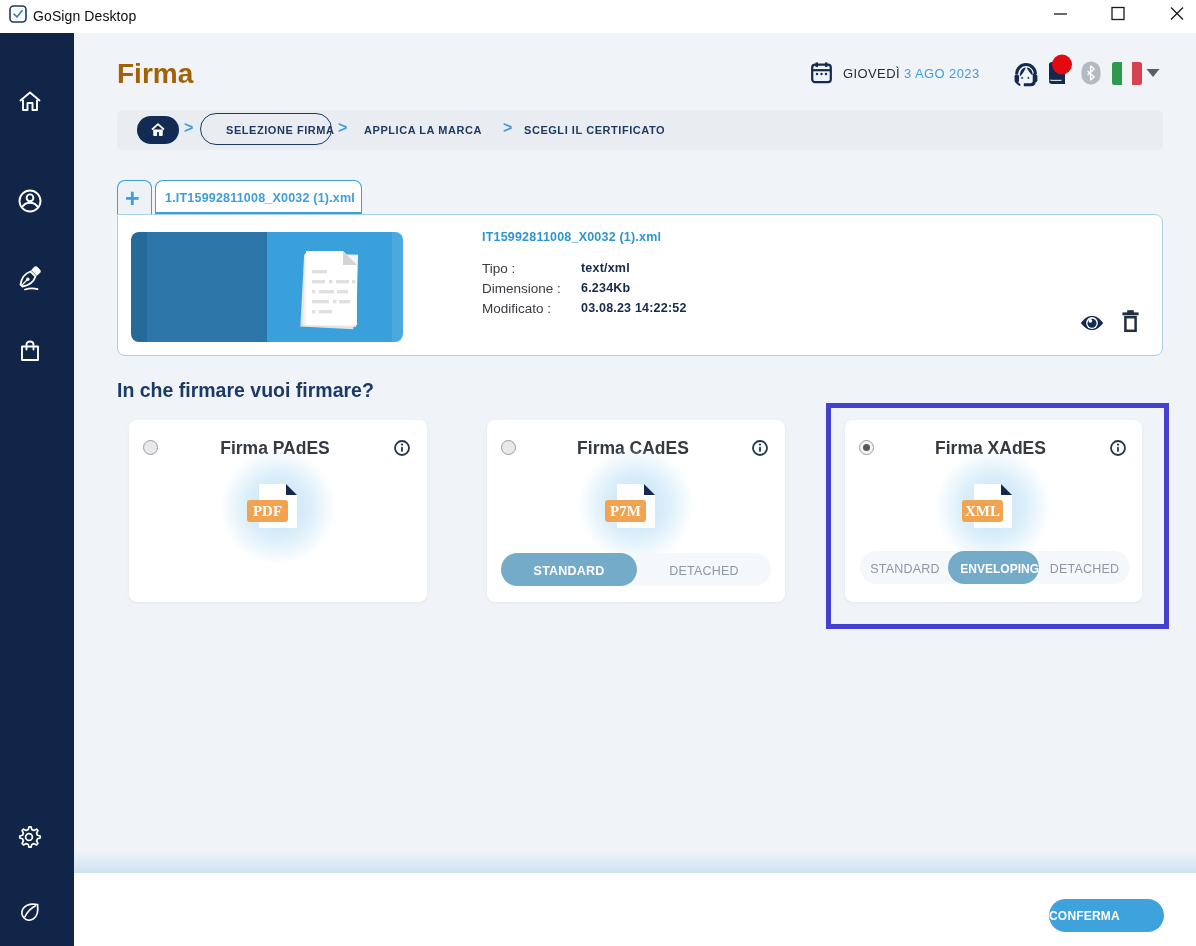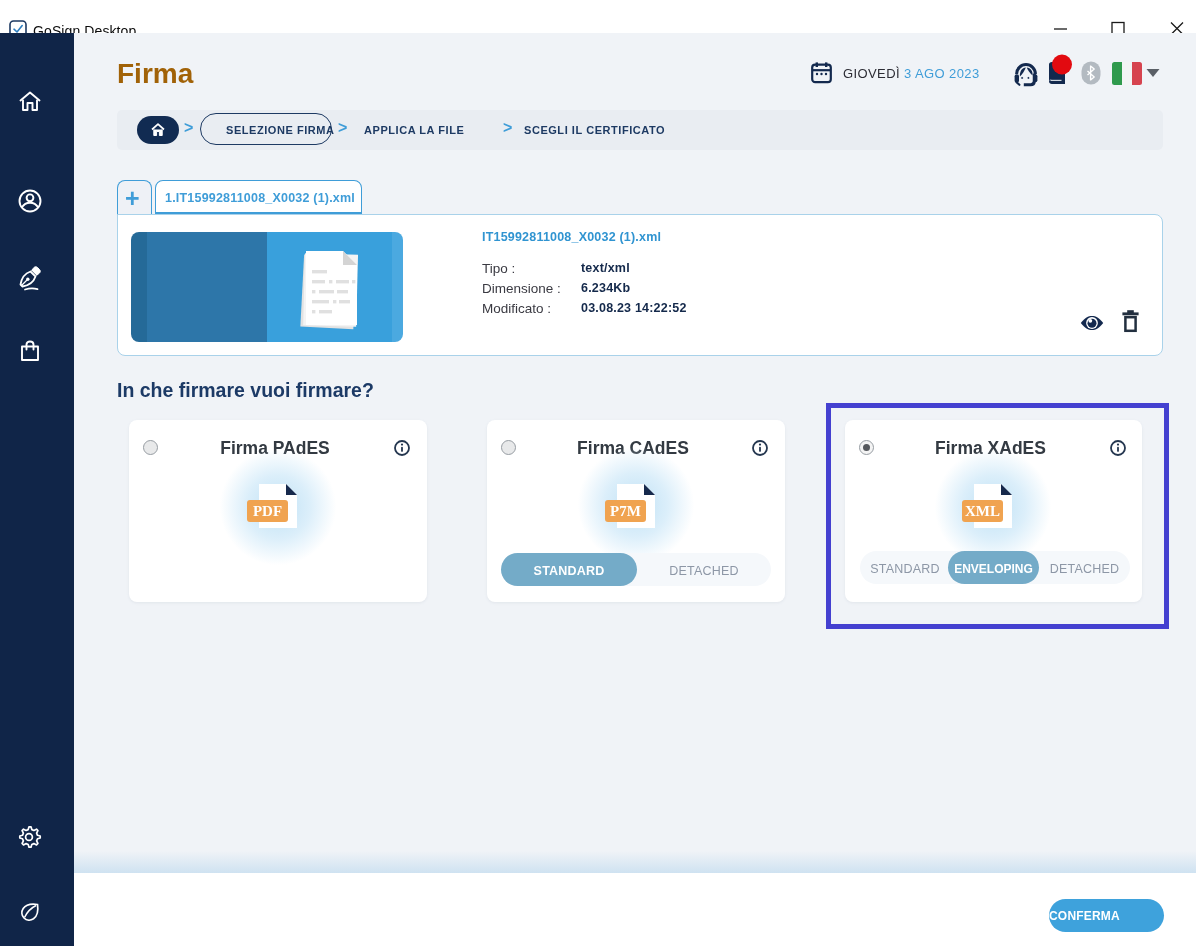--- a/index.html
+++ b/index.html
@@ -3,21 +3,21 @@
 <meta charset="utf-8">
 <style>
   * { margin:0; padding:0; box-sizing:border-box; }
   html,body { width:1196px; height:946px; overflow:hidden; }
   body { font-family:"Liberation Sans", sans-serif; position:relative; background:#fff; }
   .abs { position:absolute; }
 </style>
 </head>
 <body>
 
-<div class="abs" style="left:0;top:15px;width:1196px;height:33px;background:#ffffff;">
+<div class="abs" style="left:0;top:0;width:1196px;height:33px;background:#ffffff;">
   <svg class="abs" style="left:9px;top:5px;" width="18" height="18" viewBox="0 0 18 18">
     <rect x="1" y="1" width="16" height="16" rx="3.5" fill="none" stroke="#1d3a63" stroke-width="1.6"></rect>
     <path d="M5 9.2 L8 12 L13.2 5.6" fill="none" stroke="#2f7fc0" stroke-width="1.6" stroke-linecap="round" stroke-linejoin="round"></path>
   </svg>
   <div class="abs" style="left:33px;top:8px;font-size:14px;color:#0b0b0b;letter-spacing:0.1px;">GoSign Desktop</div>
   <svg class="abs" style="left:1050px;top:4px;" width="140" height="20" viewBox="0 0 140 20">
     <line x1="4" y1="10" x2="17" y2="10" stroke="#1a1a1a" stroke-width="1.3"></line>
     <rect x="62" y="3.5" width="12" height="12" fill="none" stroke="#1a1a1a" stroke-width="1.3"></rect>
     <path d="M121 3.5 L133 15.5 M133 3.5 L121 15.5" stroke="#1a1a1a" stroke-width="1.3"></path>
   </svg>
@@ -107,21 +107,21 @@
 <div class="abs" style="left:117px;top:110px;width:1046px;height:40px;background:#e9edf2;border-radius:5px;"></div>
 <div class="abs" style="left:137px;top:116px;width:42px;height:28px;background:#112b52;border-radius:14px;"></div>
 <svg class="abs" style="left:150px;top:122px;" width="16" height="16" viewBox="0 0 16 16">
   <path d="M2 7.5 L8 2.2 L14 7.5" fill="none" stroke="#fff" stroke-width="1.7" stroke-linejoin="round"></path>
   <path d="M3.8 7.5 L3.8 13.5 L6.6 13.5 L6.6 9.5 L9.4 9.5 L9.4 13.5 L12.2 13.5 L12.2 7.5" fill="#fff" stroke="#fff" stroke-width="1"></path>
 </svg>
 <div class="abs" style="left:184px;top:119px;font-size:16px;font-weight:700;color:#3f9dd8;">&gt;</div>
 <div class="abs" style="left:200px;top:113px;width:132px;height:32px;border:1.5px solid #1d3a63;border-radius:16px;"></div>
 <div class="abs" style="left:214px;top:124px;font-size:11px;font-weight:700;color:#1d3a63;letter-spacing:0.55px;margin-left:12px;">SELEZIONE FIRMA</div>
 <div class="abs" style="left:338px;top:119px;font-size:16px;font-weight:700;color:#3f9dd8;">&gt;</div>
-<div class="abs" style="left:364px;top:124px;font-size:11px;font-weight:700;color:#1d3a63;letter-spacing:0.55px;">APPLICA LA FILE</div>
+<div class="abs" style="left:364px;top:124px;font-size:11px;font-weight:700;color:#1d3a63;letter-spacing:0.55px;">APPLICA LA MARCA</div>
 <div class="abs" style="left:503px;top:119px;font-size:16px;font-weight:700;color:#3f9dd8;">&gt;</div>
 <div class="abs" style="left:524px;top:124px;font-size:11px;font-weight:700;color:#1d3a63;letter-spacing:0.55px;">SCEGLI IL CERTIFICATO</div>
 
 <div class="abs" style="left:117px;top:180px;width:35px;height:35px;background:#eef1f6;border:1.5px solid #3f9dd8;border-bottom:none;border-radius:8px 8px 0 0;"></div>
 <div class="abs" style="left:125px;top:184px;font-size:25px;font-weight:700;color:#3f9dd8;">+</div>
 <div class="abs" style="left:155px;top:180px;width:207px;height:35px;background:#ffffff;border:1.5px solid #3f9dd8;border-radius:8px 8px 0 0;border-bottom:3px solid #3f9dd8;"></div>
 <div class="abs" style="left:165px;top:191px;font-size:12.5px;font-weight:600;color:#3f9dd8;letter-spacing:0.2px;">1.IT15992811008_X0032 (1).xml</div>
 
 <div class="abs" style="left:117px;top:214px;width:1046px;height:142px;background:#ffffff;border:1px solid #a9d2ea;border-radius:0 8px 8px 8px;"></div>
 
@@ -226,19 +226,19 @@
 <div class="abs" style="left:922px;top:436px;width:142px;height:142px;background:radial-gradient(circle closest-side,rgba(191,225,245,1) 0%,rgba(203,231,248,0.68) 45%,rgba(235,246,252,0) 82%);"></div>
 <svg class="abs" style="left:961px;top:483px;" width="64" height="46" viewBox="0 0 64 46">
   <path d="M13 1 L40 1 L51 12 L51 45 L13 45 Z" fill="#ffffff"></path>
   <path d="M40 1 L40 12 L51 12 Z" fill="#16294c"></path>
   <rect x="1" y="17" width="41" height="22" rx="3" fill="#f0a350"></rect>
   <text x="21.5" y="33" font-family="Liberation Serif, serif" font-size="15" font-weight="700" fill="#fff" text-anchor="middle">XML</text>
 </svg>
 <div class="abs" style="left:860px;top:551px;width:270px;height:33px;border-radius:17px;background:#f5f8fb;"></div>
 <div class="abs" style="left:948px;top:551px;width:91px;height:33px;border-radius:17px;background:#74abc8;"></div>
 <div class="abs" style="left:860px;top:562px;width:90px;text-align:center;font-size:12.5px;color:#8d97a6;letter-spacing:0.2px;">STANDARD</div>
-<div class="abs" style="left:948px;top:562px;width:91px;text-align:center;font-size:12px;font-weight:700;color:#ffffff;letter-spacing:0px;">ENVELOPING</div>
+<div class="abs" style="left:948px;top:562px;width:91px;text-align:right;font-size:12px;font-weight:700;color:#ffffff;letter-spacing:0px;">ENVELOPING</div>
 <div class="abs" style="left:1039px;top:562px;width:91px;text-align:center;font-size:12.5px;color:#8d97a6;letter-spacing:0.2px;">DETACHED</div>
 
 <div class="abs" style="left:74px;top:851px;width:1122px;height:22px;background:linear-gradient(180deg,#f0f3f7 0%,#cfe2f1 100%);"></div>
 <div class="abs" style="left:74px;top:873px;width:1122px;height:73px;background:#ffffff;"></div>
 <div class="abs" style="left:1049px;top:899px;width:115px;height:33px;border-radius:17px;background:#3ea2dc;"></div>
 <div class="abs" style="left:1049px;top:909px;width:115px;text-align:left;font-size:12px;font-weight:700;color:#ffffff;letter-spacing:0.2px;">CONFERMA</div>
 
 </body></html>

